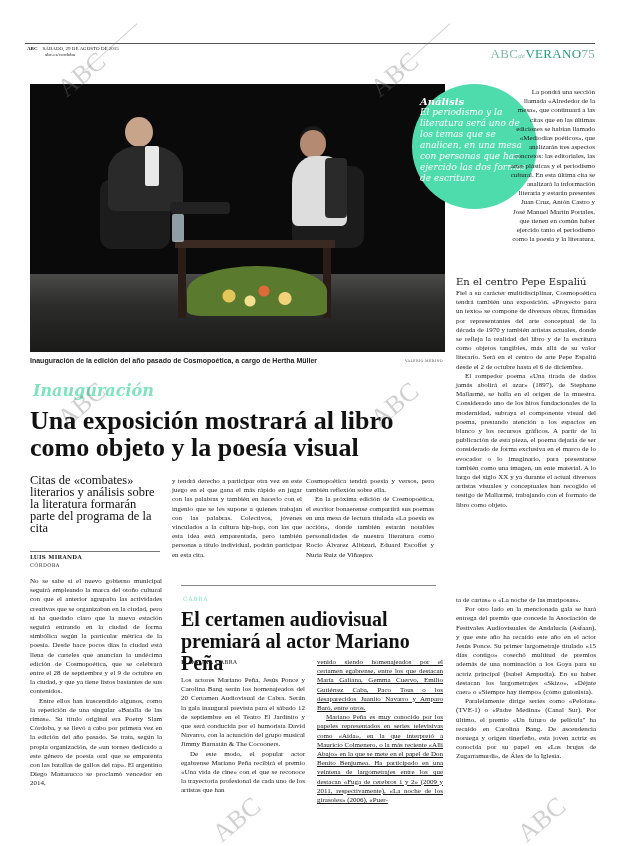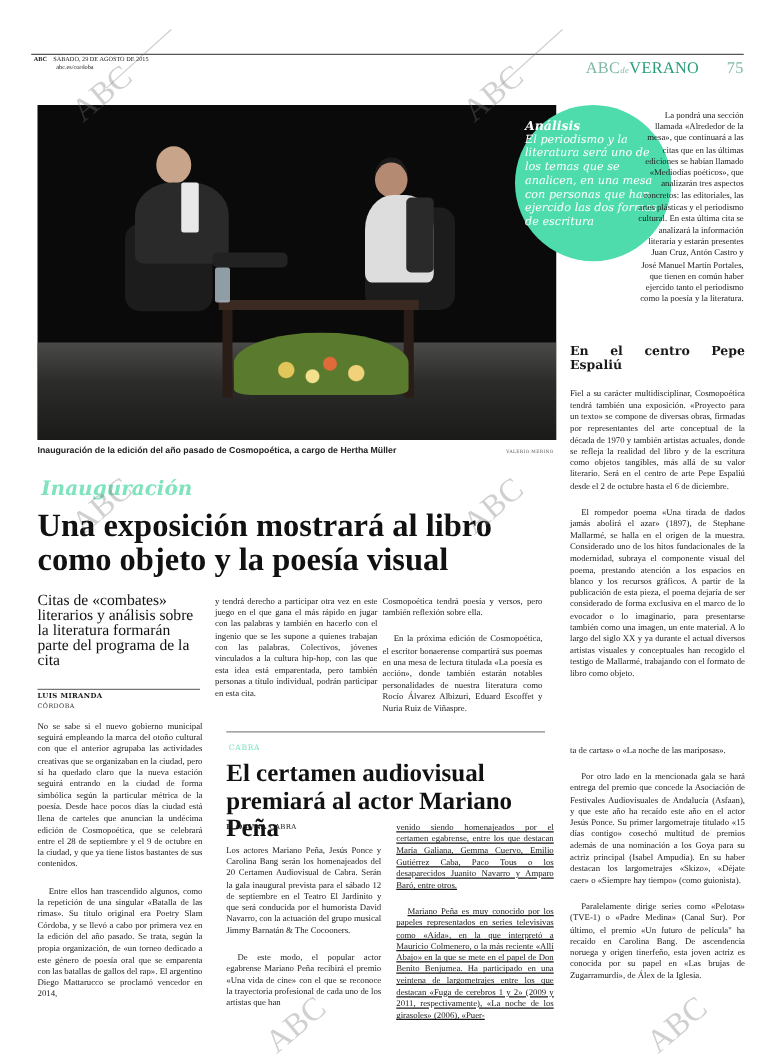--- a/index.html
+++ b/index.html
@@ -5,21 +5,21 @@
   * { margin:0; padding:0; box-sizing:border-box; }
   html, body { width:620px; height:846px; background:#fff; overflow:hidden; }
   body { position:relative; font-family:"DejaVu Serif", serif; color:#1a1a1a; }
 
   .topline { position:absolute; left:25px; top:43px; width:570px; height:1px; background:#555; }
   .hdr-left { position:absolute; left:27px; top:46px; font-size:5px; line-height:6px; font-family:"Liberation Serif", serif; color:#222; }
   .hdr-left b { font-weight:bold; margin-right:5px; }
   .hdr-right { position:absolute; right:25px; top:46px; font-family:"Liberation Serif", serif; font-size:13px; color:#2a9d79; letter-spacing:0.3px; }
   .hdr-right .abc { color:#7fb9a5; }
   .hdr-right .de { font-size:7px; color:#7fb9a5; font-style:italic; }
-  .hdr-right .page { color:#7fb9a5; margin-left:22px; }
+  .hdr-right .page { color:#7fb9a5; margin-left:0; }
 
   .photo { position:absolute; left:30px; top:84px; width:415px; height:268px; background:#0a0a0a; overflow:hidden; }
   .stage { position:absolute; left:0; bottom:0; width:100%; height:78px; background:linear-gradient(#4a4a48,#2c2c2a 40%,#1a1a18); }
   .person { position:absolute; border-radius:40% 40% 10% 10%; }
   .chair { position:absolute; background:#1c1c1c; border-radius:12px; }
   .table { position:absolute; left:145px; top:156px; width:160px; height:8px; background:#3a2a22; }
   .table-leg { position:absolute; top:164px; width:8px; height:70px; background:#2a1c16; }
   .flowers { position:absolute; left:157px; top:182px; width:140px; height:50px; border-radius:50% 50% 10% 10%;
     background: radial-gradient(circle at 30% 60%, #e3c65a 6px, transparent 7px),
                 radial-gradient(circle at 55% 50%, #e06a3a 5px, transparent 6px),
@@ -37,22 +37,22 @@
   .kicker { position:absolute; left:33px; top:381px; font-size:16px; font-style:italic; font-weight:bold; color:#7fe3bd; font-family:"DejaVu Serif", serif; }
   .headline { position:absolute; left:30px; top:407px; width:410px; font-size:26px; line-height:27px; font-family:"Liberation Serif", serif; color:#111; }
 
   .subhead { position:absolute; left:30px; top:474px; width:130px; font-size:12.5px; line-height:12px; font-family:"Liberation Serif", serif; color:#111; }
   .byline-rule { position:absolute; left:30px; top:551px; width:130px; height:1px; background:#777; }
   .byline { position:absolute; left:30px; top:554px; font-size:5.5px; font-weight:bold; letter-spacing:0.3px; }
   .byplace { position:absolute; left:30px; top:562px; font-size:5px; color:#333; letter-spacing:0.4px; }
 
   .col { position:absolute; font-size:7px; line-height:9.2px; text-align:justify; font-family:"Liberation Serif", serif; color:#1a1a1a; hyphens:auto; }
   .col p { text-indent:0; }
-  .col p + p { text-indent:9px;margin-top:12px; }
-  .col h4 { font-size:10px; font-weight:bold; line-height:11px; margin-bottom:13px; font-family:"DejaVu Serif", serif; }
+  .col p + p { text-indent:9px; }
+  .col h4 { font-size:10px; font-weight:normal; line-height:11px; margin-bottom:2px; font-family:"DejaVu Serif", serif; }
 
   .sep { position:absolute; left:181px; top:585px; width:255px; height:1px; background:#888; }
   .kicker2 { position:absolute; left:183px; top:595px; font-size:6px; letter-spacing:0.6px; color:#7fe3bd; font-family:"DejaVu Serif", serif; }
   .headline2 { position:absolute; left:181px; top:608px; width:270px; font-size:20px; line-height:22px; font-family:"Liberation Serif", serif; color:#111; }
   .byline2 { position:absolute; left:181px; top:659px; font-size:5.5px; letter-spacing:0.3px; }
   .byline2 b { font-weight:bold; }
 
   .wm { position:absolute; font-family:"Liberation Serif", serif; color:rgba(120,120,120,0.35); font-size:26px; transform:rotate(-40deg); pointer-events:none; }
   .wm-line { position:absolute; height:1px; background:rgba(120,120,120,0.35); transform-origin:left center; pointer-events:none; }
 </style>

